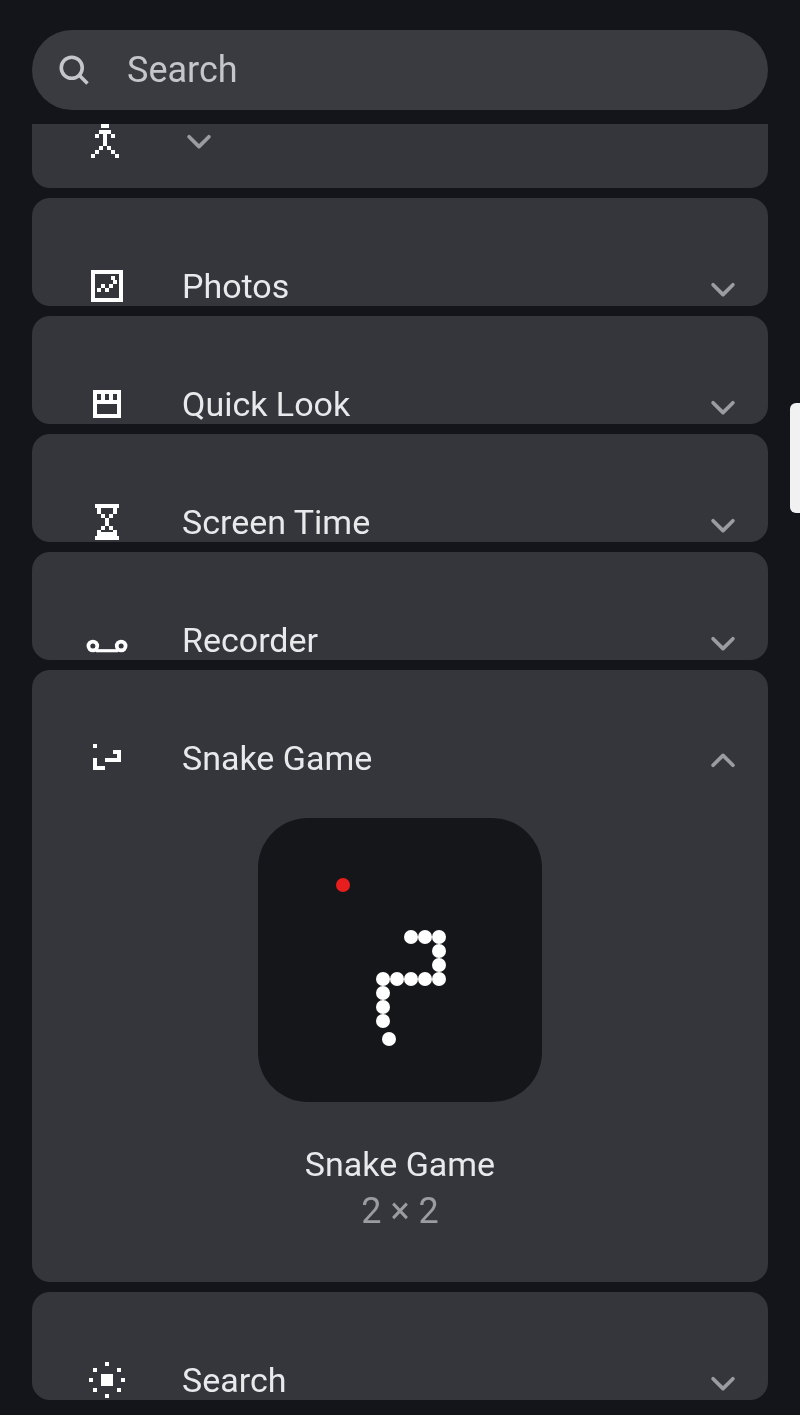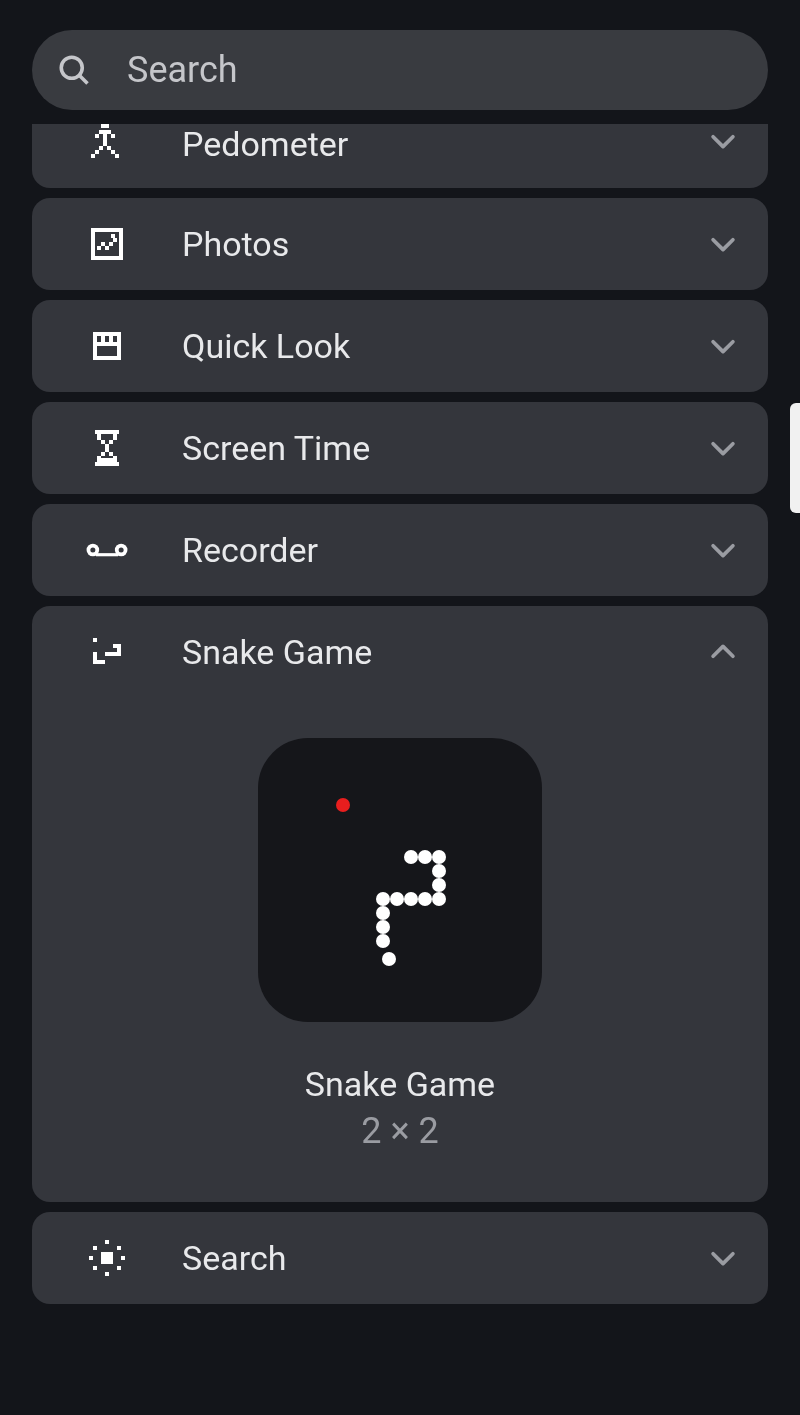--- a/index.html
+++ b/index.html
@@ -41,23 +41,23 @@
   .list {
     padding: 0 32px;
   }
   .item {
     background: #34363c;
     border-radius: 18px;
     margin-bottom: 10px;
     position: relative;
   }
   .item-header {
-    height: 92px;
+    height: 108px;
     display: flex;
-    align-items: center;
+    align-items: flex-end;
     padding: 0 28px 0 0;
   }
   .item.first-cut .item-header {
     height: 64px;
     align-items: flex-start;
     padding-top: 0;
   }
   .item.first-cut {
     border-top-left-radius: 0;
     border-top-right-radius: 0;
@@ -182,21 +182,20 @@
               <rect x="8" y="5" width="2" height="6"></rect>
               <rect x="6" y="11" width="2" height="2"></rect>
                 <rect x="10" y="11" width="2" height="2"></rect>
               <rect x="4" y="13" width="2" height="2"></rect>
                 <rect x="12" y="13" width="2" height="2"></rect>
               <rect x="2" y="15" width="2" height="2"></rect>
                 <rect x="14" y="15" width="2" height="2"></rect>
             </g>
           </svg>
         </div>
-        <div class="item-label">Pedometer</div>
         <span class="chevron">
           <svg viewBox="0 0 24 24" width="34" height="34" fill="none" stroke="#9a9ca2" stroke-width="2.6" stroke-linecap="round" stroke-linejoin="round">
               <polyline points="5 9 12 16 19 9"></polyline>
             </svg>
         </span>
       </div>
     </div>
 
     <div class="item">
       <div class="item-header">

